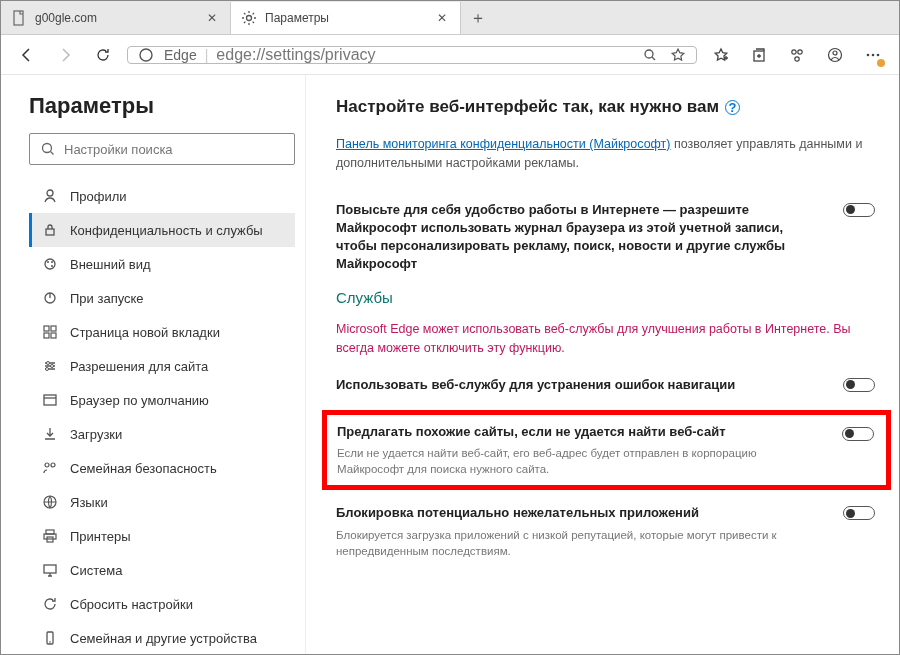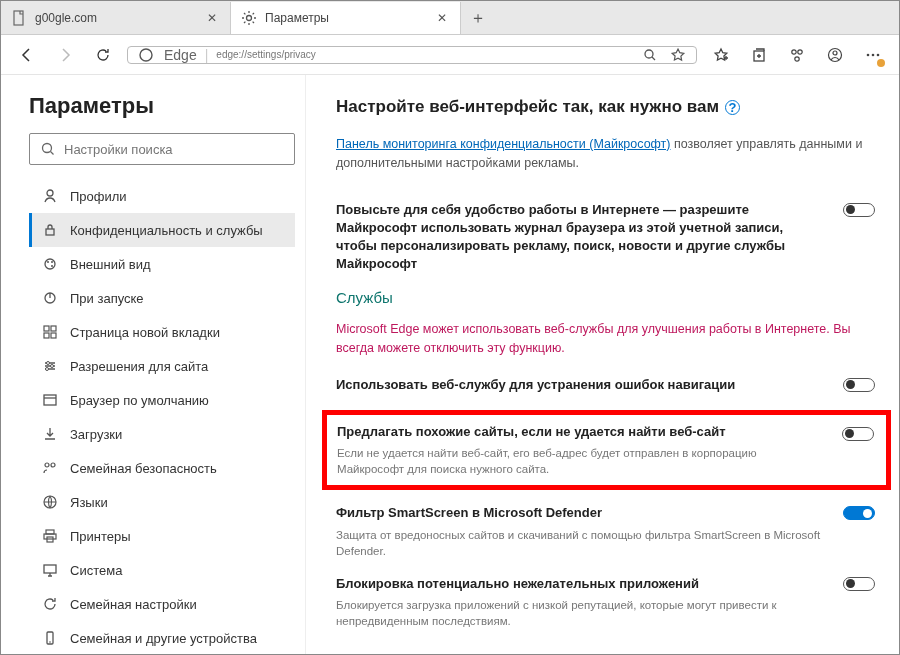--- a/index.html
+++ b/index.html
@@ -11,21 +11,21 @@
 .tab .tab-icon { width: 16px; height: 16px; display: flex; align-items: center; justify-content: center; }
 .tab .tab-title { flex: 1; overflow: hidden; white-space: nowrap; text-overflow: ellipsis; }
 .tab .tab-close { width: 16px; height: 16px; display: flex; align-items: center; justify-content: center; color: #555; cursor: pointer; }
 .newtab { width: 34px; height: 32px; display: flex; align-items: center; justify-content: center; color: #555; }
 
 .toolbar { height: 40px; display: flex; align-items: center; padding: 0 12px; gap: 10px; border-bottom: 1px solid #e5e5e5; }
 .nav-btn { width: 28px; height: 28px; display: flex; align-items: center; justify-content: center; color: #555; border-radius: 2px; }
 .nav-btn.disabled { color: #bbb; }
 .addrbar { flex: 1; height: 18px; display: flex; align-items: center; border: 1px solid #bbb; border-radius: 4px; padding: 0 8px; gap: 8px; font-size: 14px; color: #666; }
 .addrbar .pipe { color: #ccc; }
-.addrbar .url { flex: 1; color: #777; font-size: 10px; }
+.addrbar .url { flex: 1; color: #777; font-size: 16px; }
 .addrbar .addr-icon { width: 20px; color: #666; display: flex; align-items: center; justify-content: center; }
 .tool-icon { width: 28px; height: 28px; display: flex; align-items: center; justify-content: center; color: #555; }
 .dotbadge { position: relative; }
 .dotbadge::after { content: ""; position: absolute; right: 2px; bottom: 2px; width: 8px; height: 8px; background: #e8a23a; border-radius: 50%; }
 
 .content { display: flex; height: calc(100% - 74px); }
 
 .sidebar { width: 305px; border-right: 1px solid #eee; padding: 18px 10px 0 28px; overflow: hidden; }
 .sidebar h1 { font-size: 22px; font-weight: 600; color: #222; margin-bottom: 14px; }
 .searchbox { display: flex; align-items: center; border: 1px solid #888; border-radius: 2px; height: 32px; padding: 0 10px; gap: 8px; margin-bottom: 14px; }
@@ -281,21 +281,21 @@
             </svg>
           </span>
           <span>Система</span>
         </div>
         <div class="side-item">
           <span class="s-icon">
             <svg viewBox="0 0 16 16">
               <path d="M13 8a5 5 0 11-2-4M13 2v3h-3" fill="none" stroke="#555" stroke-width="1.3"></path>
             </svg>
           </span>
-          <span>Семейная настройки</span>
+          <span>Сбросить настройки</span>
         </div>
         <div class="side-item">
           <span class="s-icon">
             <svg viewBox="0 0 16 16">
               <rect x="5" y="2" width="6" height="12" rx="1" fill="none" stroke="#555" stroke-width="1.3"></rect>
               <circle cx="8" cy="12" r="0.8" fill="#555"></circle>
             </svg>
           </span>
           <span>Семейная и другие устройства</span>
         </div>
@@ -318,25 +318,20 @@
       <div class="bt">Использовать веб-службу для устранения ошибок навигации</div>
       <div class="toggle"></div>
     </div>
 
     <div class="hl block">
       <div class="bt">Предлагать похожие сайты, если не удается найти веб-сайт</div>
       <div class="bd">Если не удается найти веб-сайт, его веб-адрес будет отправлен в корпорацию Майкрософт для поиска нужного сайта.</div>
       <div class="toggle"></div>
     </div>
 
-    <div class="block">
-      <div class="bt">Фильтр SmartScreen в Microsoft Defender</div>
-      <div class="bd">Защита от вредоносных сайтов и скачиваний с помощью фильтра SmartScreen в Microsoft Defender.</div>
-      <div class="toggle on"></div>
-    </div>
 
     <div class="block">
       <div class="bt">Блокировка потенциально нежелательных приложений</div>
       <div class="bd">Блокируется загрузка приложений с низкой репутацией, которые могут привести к непредвиденным последствиям.</div>
       <div class="toggle"></div>
     </div>
 
   </div>
 </div>
 

